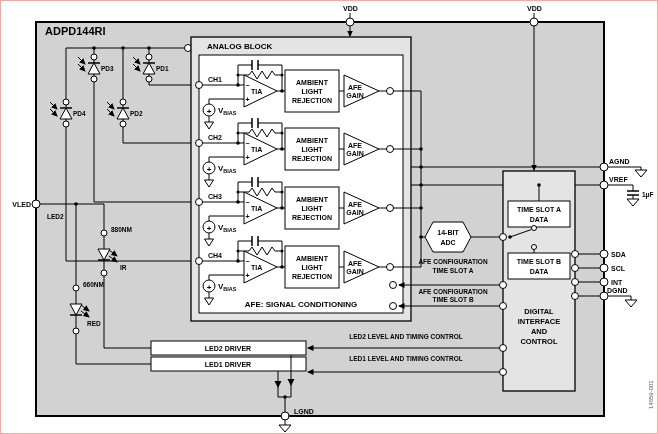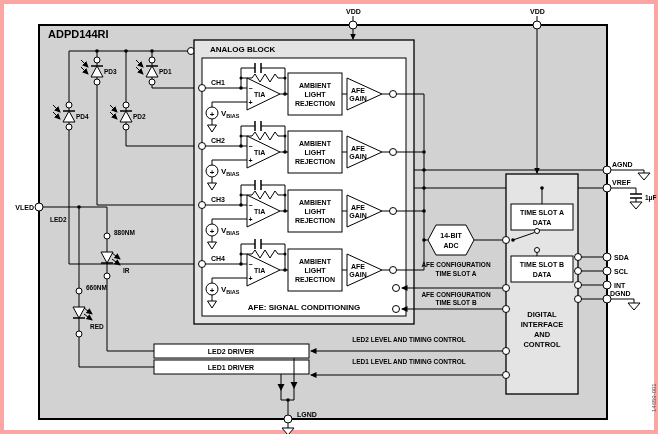--- a/index.html
+++ b/index.html
@@ -1,16 +1,16 @@
 <!DOCTYPE html>
 <html><head>
 <meta charset="utf-8">
 <style>
   html,body{margin:0;padding:0;background:#fff;}
-  .stage{position:relative;width:658px;height:434px;background:#ffffff;border:4px solid #fca5a5;box-sizing:border-box;
+  .stage{position:relative;width:658px;height:434px;background:#ffffff;border:1px solid #fca5a5;box-sizing:border-box;
          font-family:"Liberation Sans", sans-serif;}
   svg text{font-family:"Liberation Sans", sans-serif;font-weight:bold;fill:#000;}
   .t7{font-size:7px;} .t65{font-size:6.5px;} .t8{font-size:8px;} .t75{font-size:7.5px;}
   .t10{font-size:11px;} .fig{font-size:6px;fill:#555;font-weight:normal;}
   .wire{stroke:#000;stroke-width:1;fill:none;}
   .wire2{stroke:#000;stroke-width:1.5;fill:none;}
   .box{fill:#ffffff;stroke:#000;stroke-width:1;}
   .blk{stroke:#000;stroke-width:1.3;}
   .node{fill:#ffffff;stroke:#000;stroke-width:1;}
   .dot{fill:#000;stroke:none;}

